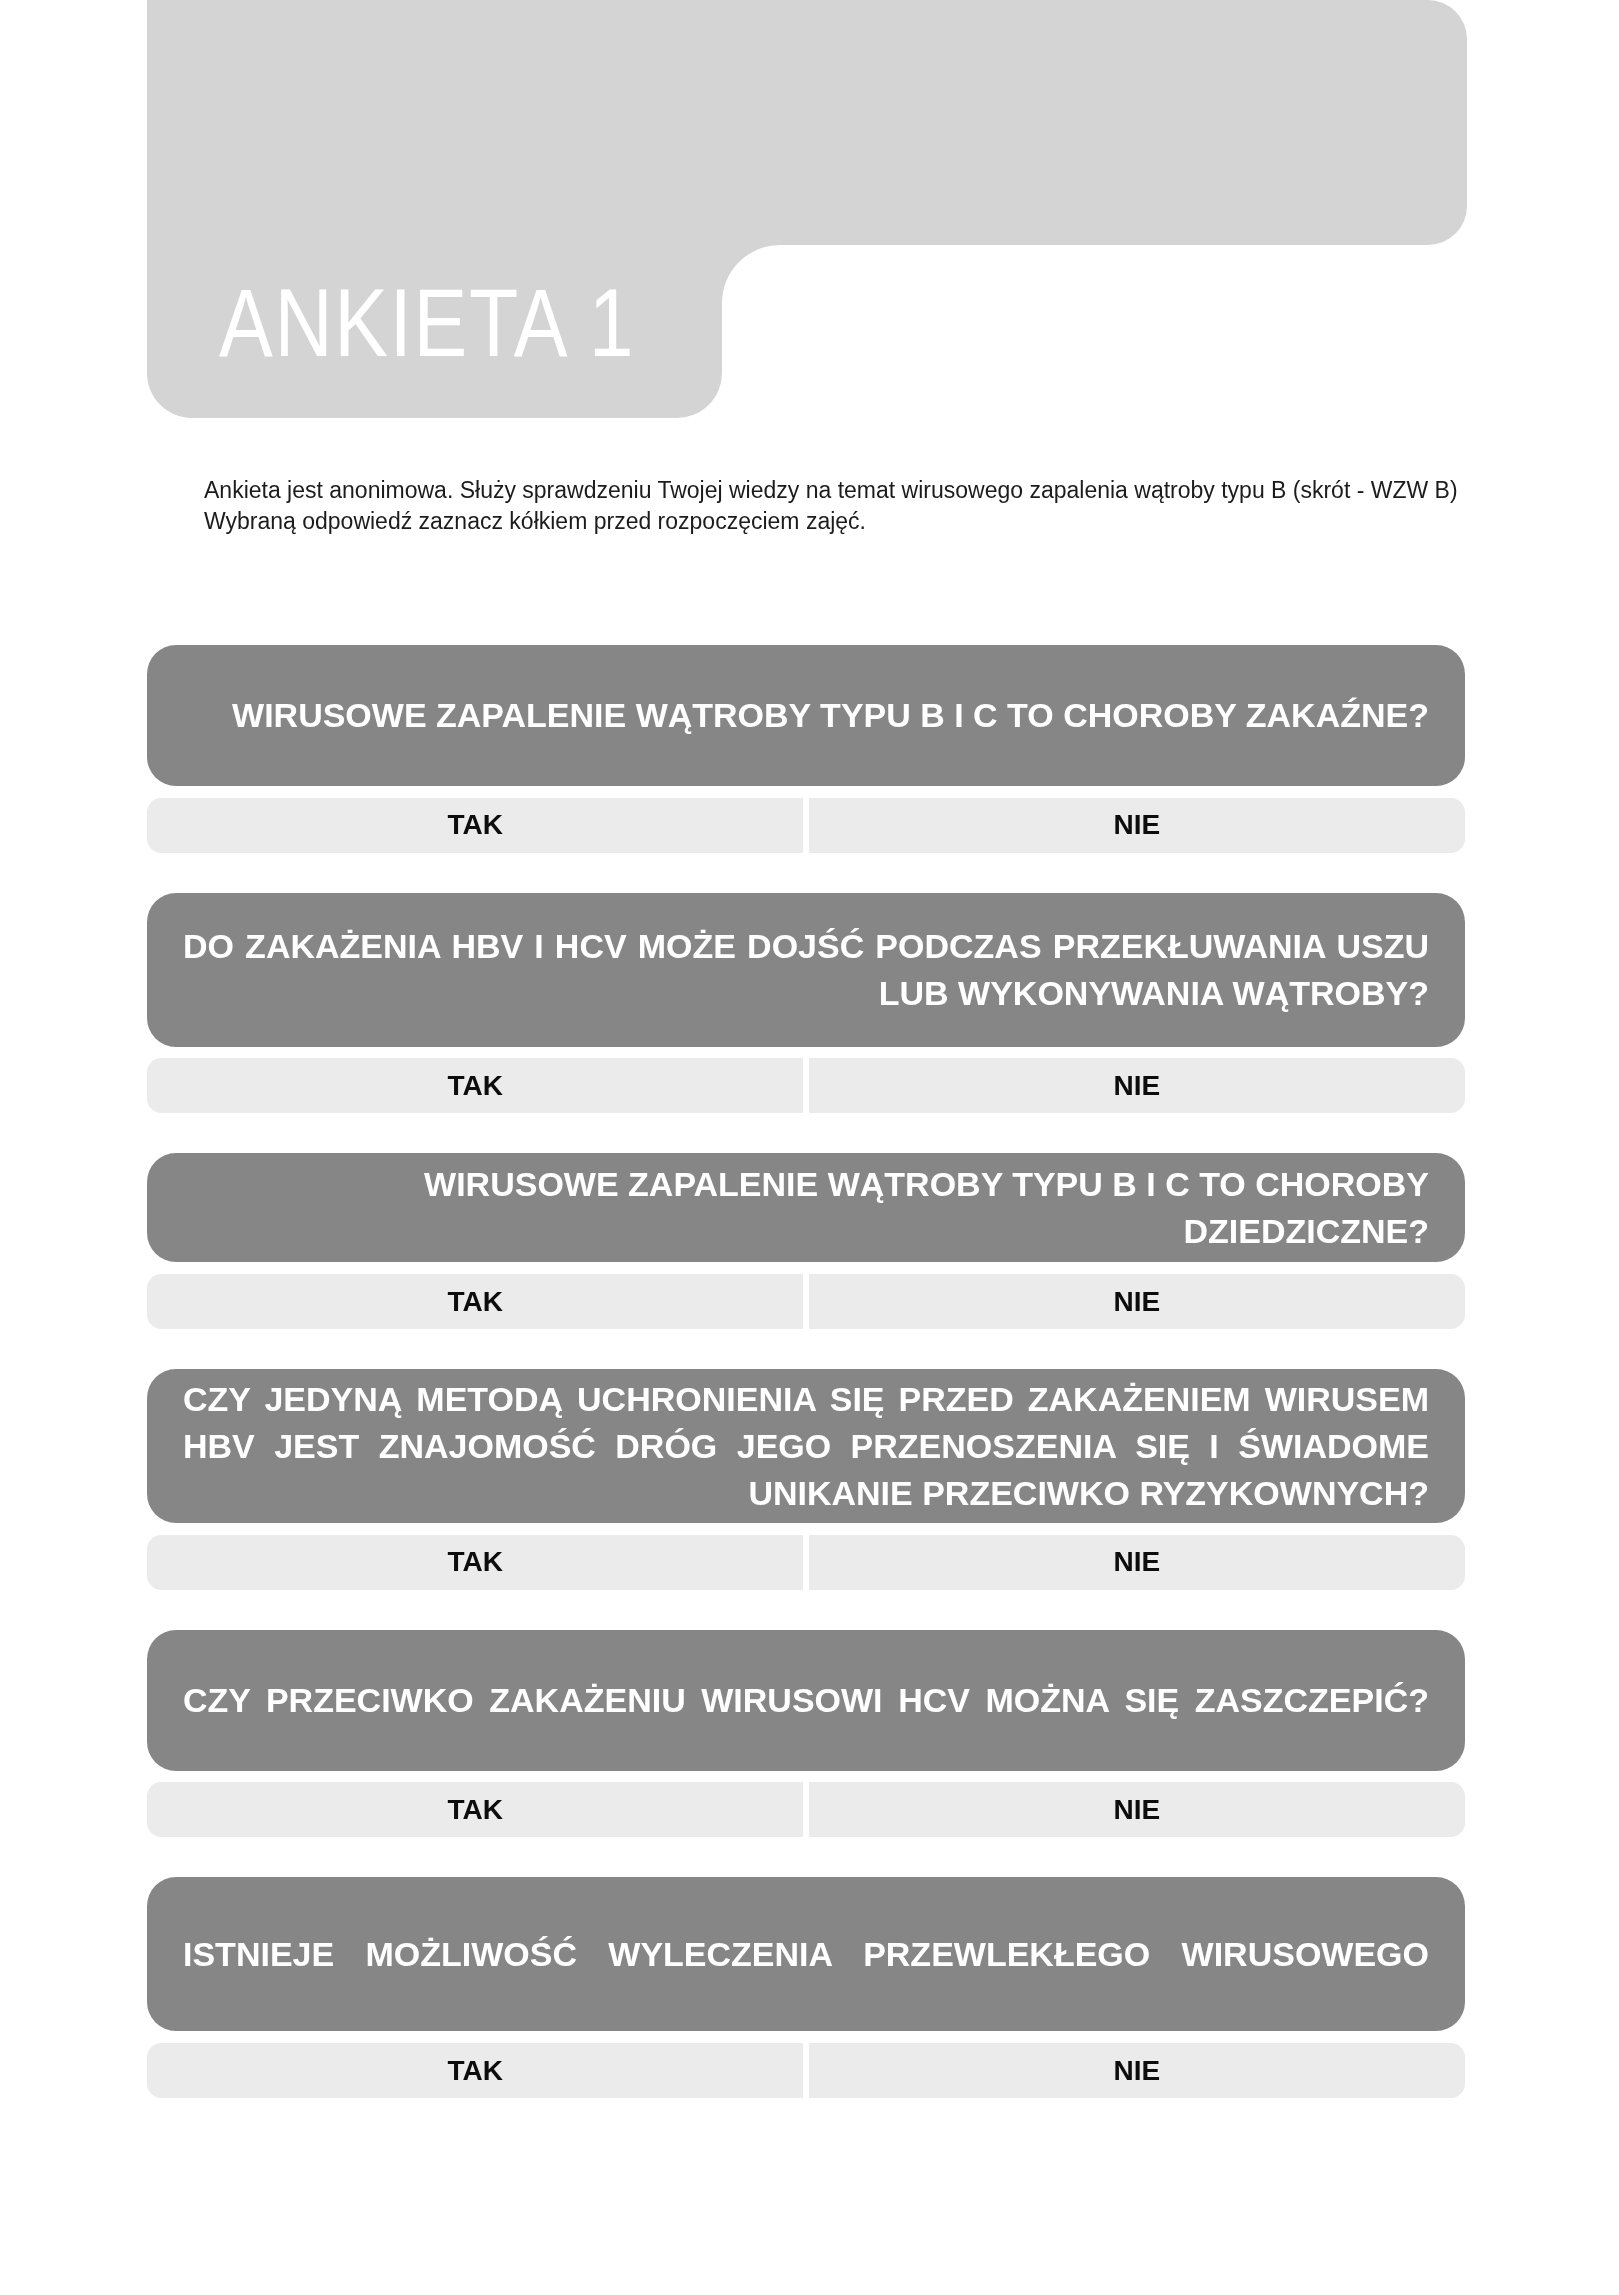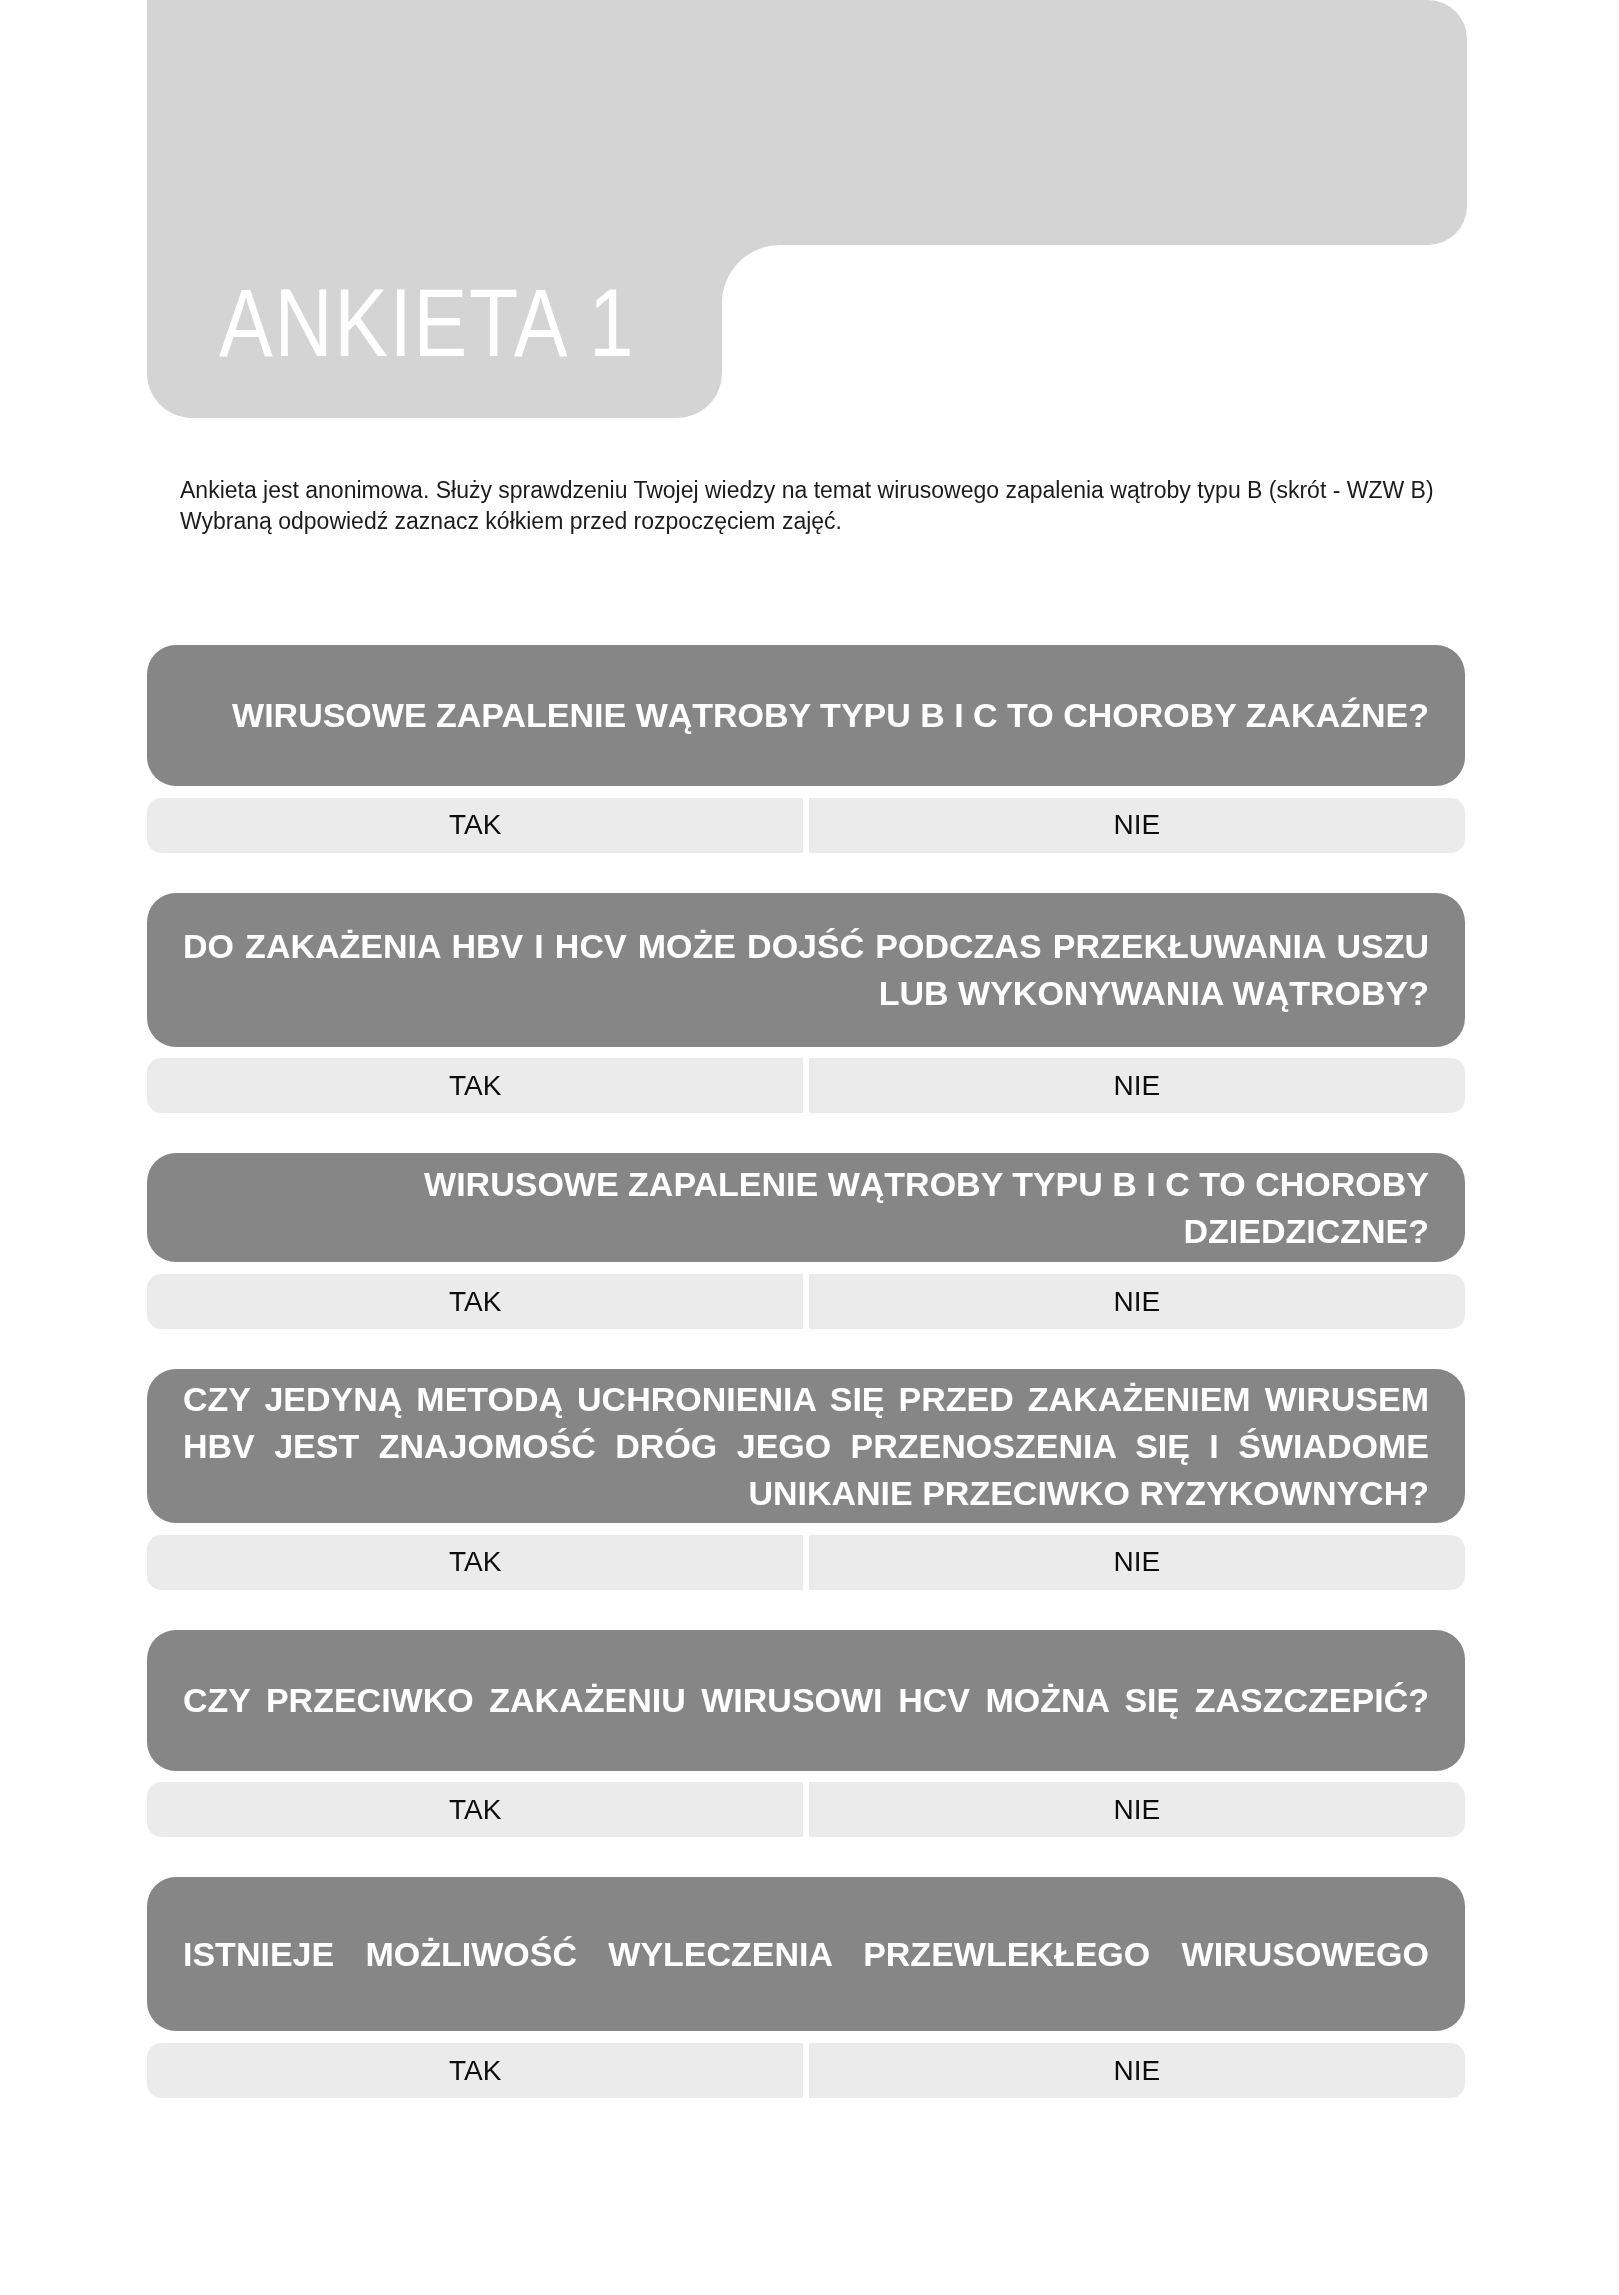--- a/index.html
+++ b/index.html
@@ -34,36 +34,36 @@
     position:absolute;left:219px;top:274px;
     font-size:96px;line-height:97px;font-weight:400;color:#fff;
     letter-spacing:1.9px;white-space:nowrap;
     transform:scaleX(0.84);transform-origin:left top;
   }
   
   .intro{
     position:absolute;left:180px;top:475px;width:1284px;
     font-size:23px;line-height:31px;color:var(--body-text);font-weight:400;
   }
-  .intro div{white-space:nowrap;}
+  .intro div{white-space:nowrap;margin-left:24px;}
   
   #questions{position:absolute;left:147px;top:645px;width:1318px;}
   .qsec + .qsec{margin-top:40px;}
   .qcard{
     background:var(--qgray);border-radius:29px;padding:0 36px;
     display:flex;flex-direction:column;justify-content:center;
     color:var(--qtext);font-weight:bold;font-size:34px;
   }
   .qline{line-height:47px;text-align:right;}
   .qline.stretch{text-align:justify;text-align-last:justify;-moz-text-align-last:justify;}
   .qbars{display:flex;gap:5.2px;margin-top:11.7px;height:55px;}
   .qbar{
     flex:1;background:var(--bar);
     display:flex;align-items:center;justify-content:center;
-    font-size:28px;font-weight:400;color:var(--answer-text);
+    font-size:28px;font-weight:700;color:var(--answer-text);
     cursor:pointer;
   }
   .qbar.yes{border-radius:14.3px 0 0 14.3px;}
   .qbar.no{border-radius:0 14.3px 14.3px 0;}
 </style>
 </head>
 <body>
 
 <div class="header-big"></div>
 <div class="header-tab"></div>

